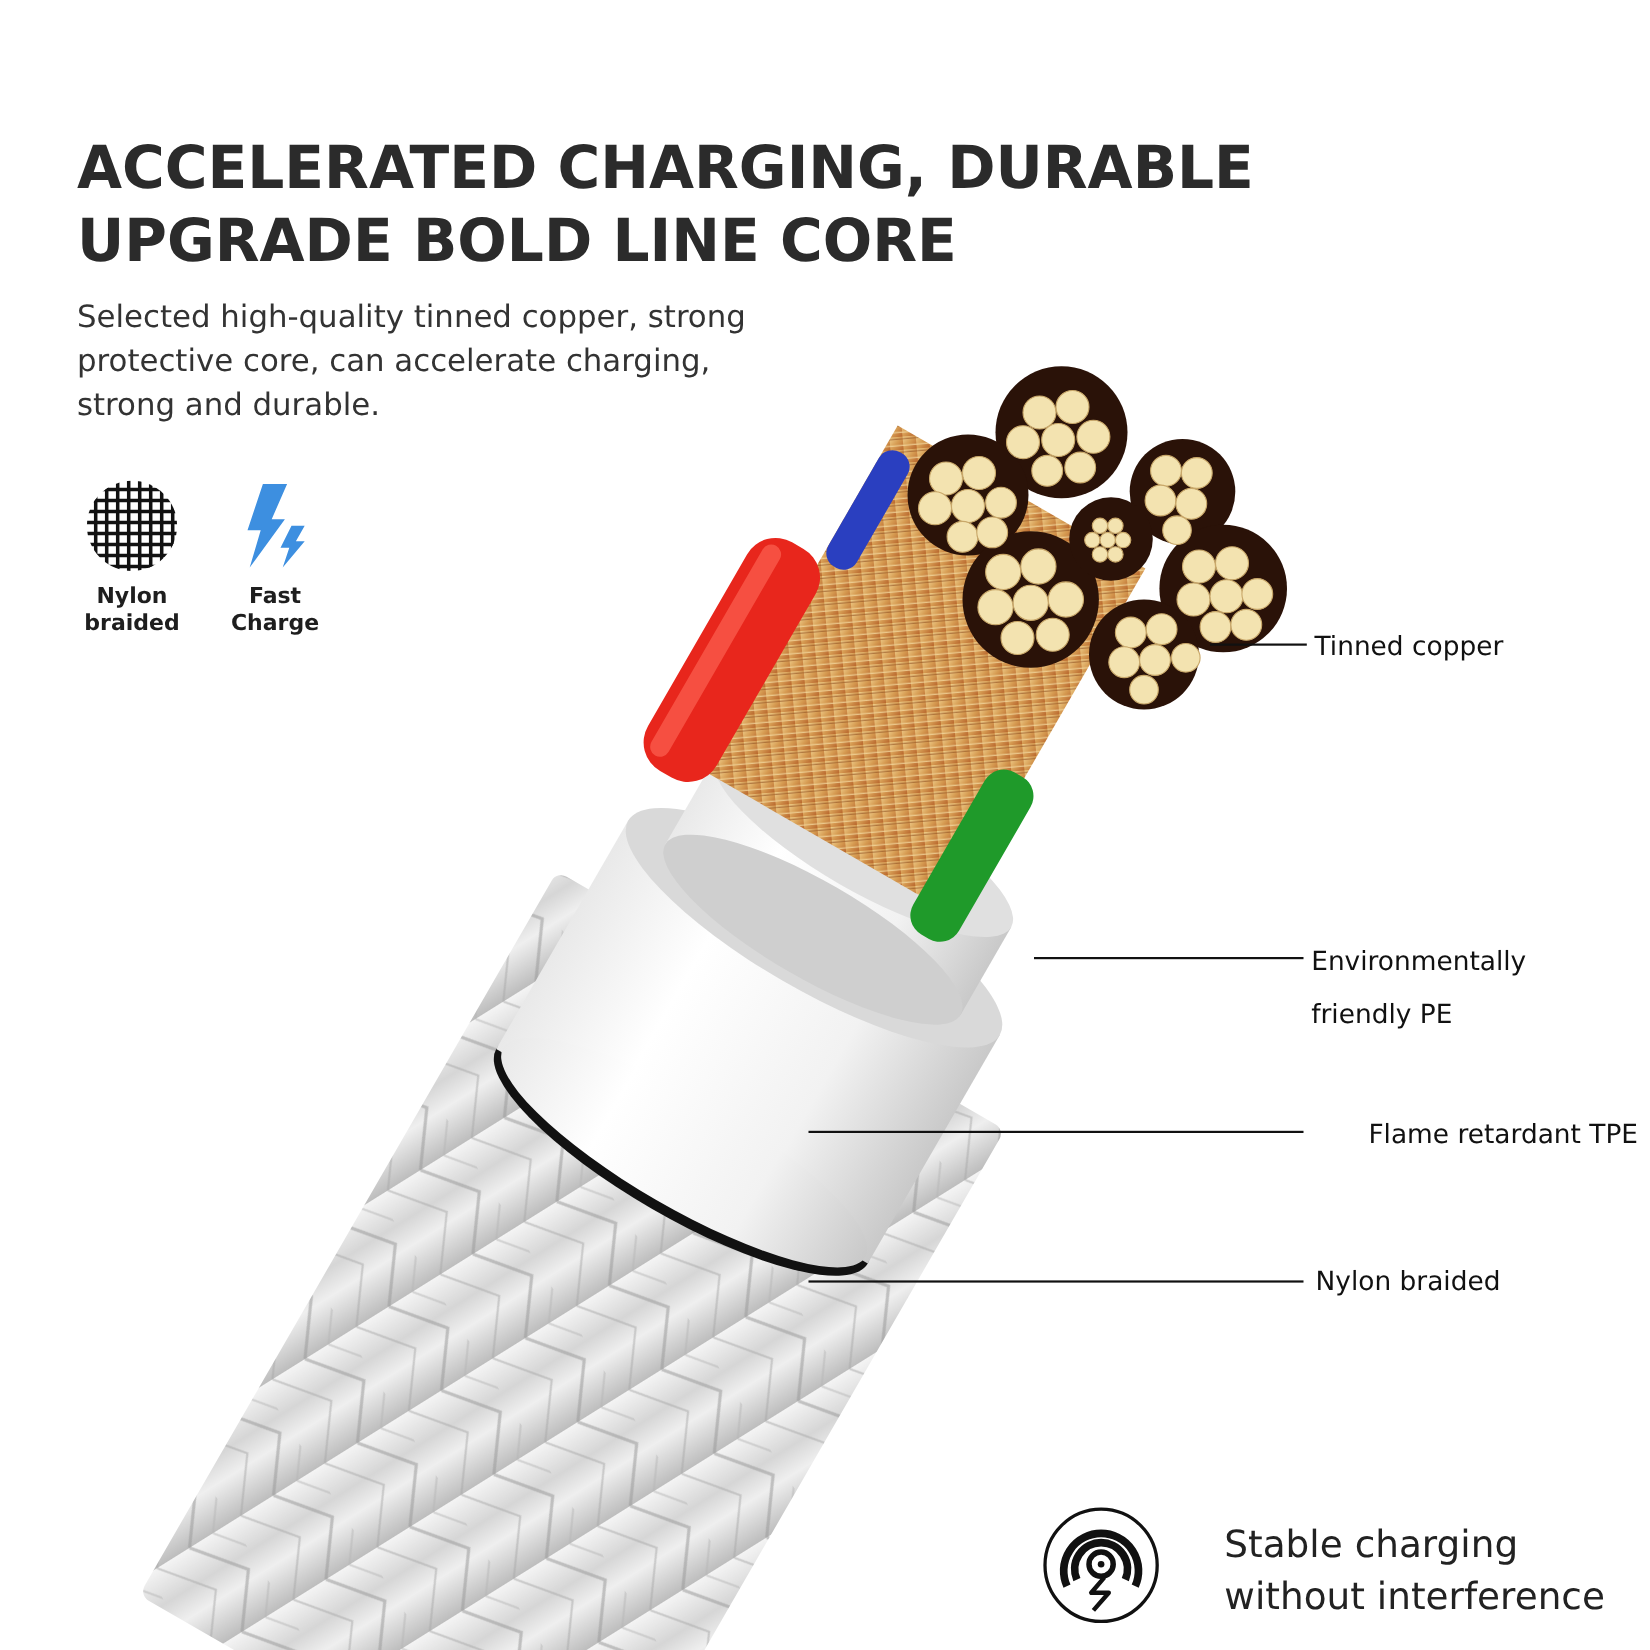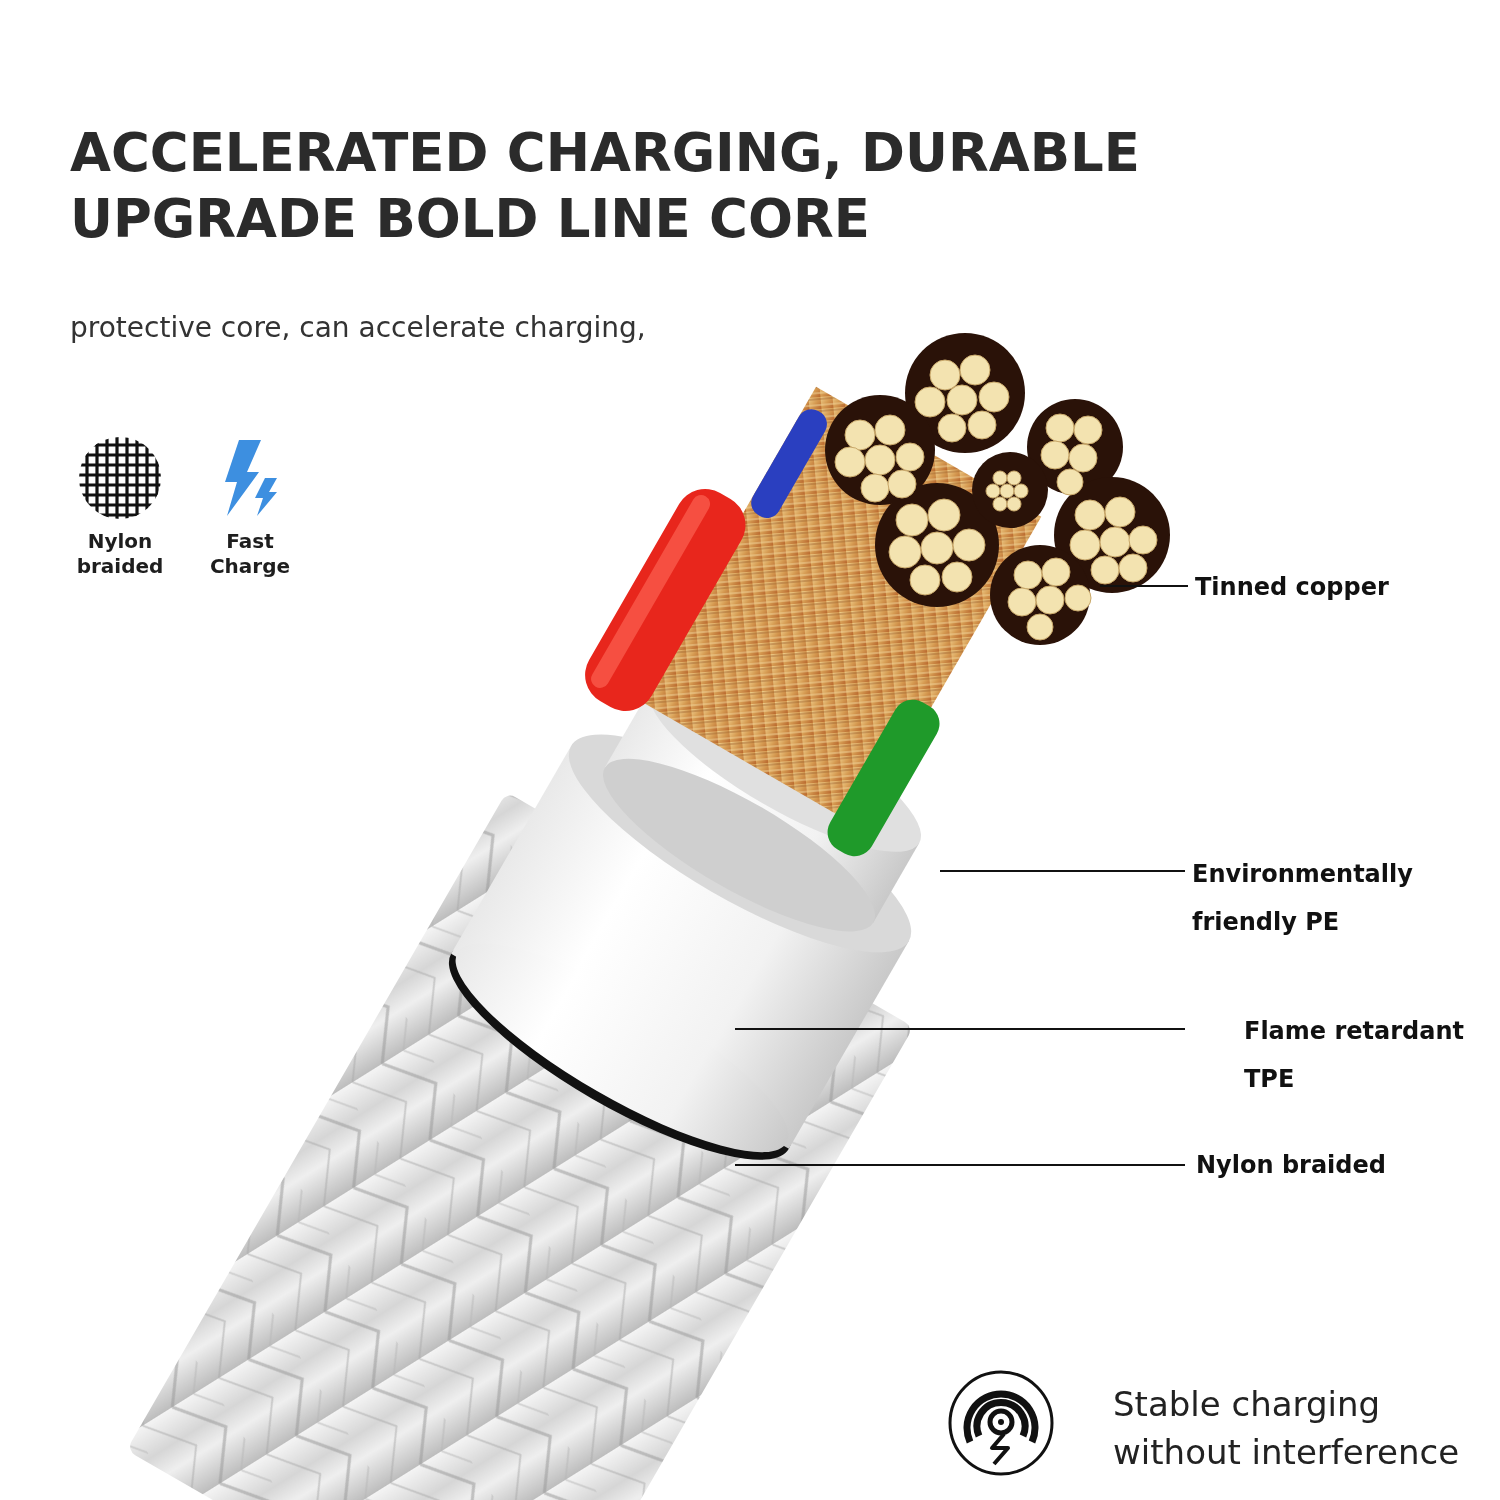--- a/index.html
+++ b/index.html
@@ -4,21 +4,21 @@
 <style>
   html, body { margin:0; padding:0; background:#ffffff; }
   body { width:1500px; height:1500px; position:relative; overflow:hidden; font-family:"DejaVu Sans", sans-serif; color:#222; }
   .title { position:absolute; left:70px; top:120px; margin:0; font-family:"DejaVu Sans", sans-serif; font-weight:bold; font-size:54px; line-height:66px; color:#2b2b2b; letter-spacing:0px; transform:scaleX(0.98); transform-origin:left; }
   .subtitle { position:absolute; left:70px; top:268px; width:700px; font-family:"DejaVu Sans", sans-serif; font-size:28px; line-height:40px; color:#333; }
   .features { position:absolute; left:60px; top:430px; width:560px; height:160px; }
   .feature { position:absolute; top:0; width:120px; text-align:center; }
   .feature .ic { height:96px; display:flex; align-items:center; justify-content:center; }
   .feature .lbl { font-family:"DejaVu Sans", sans-serif; font-weight:bold; font-size:20px; line-height:25px; color:#1e1e1e; display:flex; align-items:center; justify-content:center; height:56px; white-space:pre-line; }
   .illustration { position:absolute; left:0; top:0; width:1500px; height:1500px; }
-  .callout { position:absolute; font-family:"DejaVu Sans", sans-serif; font-weight:bold; font-size:24px; line-height:48px; color:#111; white-space:pre-line; }
+  .callout { position:absolute; font-family:"DejaVu Sans", sans-serif; font-weight:normal; font-size:24px; line-height:48px; color:#111; white-space:pre-line; }
   .cline { position:absolute; height:2px; background:#111; }
   .badge { position:absolute; left:948px; top:1370px; width:106px; height:106px; }
   .badge-text { position:absolute; left:1078px; top:1380px; font-family:"DejaVu Sans", sans-serif; font-size:34px; line-height:48px; color:#222; white-space:pre-line;margin-left:35px; }
 </style>
 </head>
 <body>
 
 <svg class="illustration" viewBox="0 0 1500 1500" xmlns="http://www.w3.org/2000/svg">
   <defs>
     <linearGradient id="braid" x1="0" y1="0" x2="1" y2="0">
@@ -141,22 +141,23 @@
         <circle cx="1040" cy="627" r="13"></circle>
     </g>
   </g>
 </svg>
 
 <h1 class="title">
   <span>ACCELERATED CHARGING, DURABLE</span><br>
   <span>UPGRADE BOLD LINE CORE</span>
 </h1>
 <div class="subtitle">
-  <br>
+  <span>Selected high-quality tinned copper, strong</span><br>
   <span>protective core, can accelerate charging,</span><br>
+  <span>strong and durable.</span>
 </div>
 
 <div class="features">
   <div class="feature" style="left:0px;">
     <div class="ic">
       <svg width="86" height="86" viewBox="0 0 86 86">
         <clipPath id="dia">
             <circle cx="43" cy="43" r="41"></circle>
           </clipPath>
         <g clip-path="url(#dia)" stroke="#111" stroke-width="3.2" fill="none">

